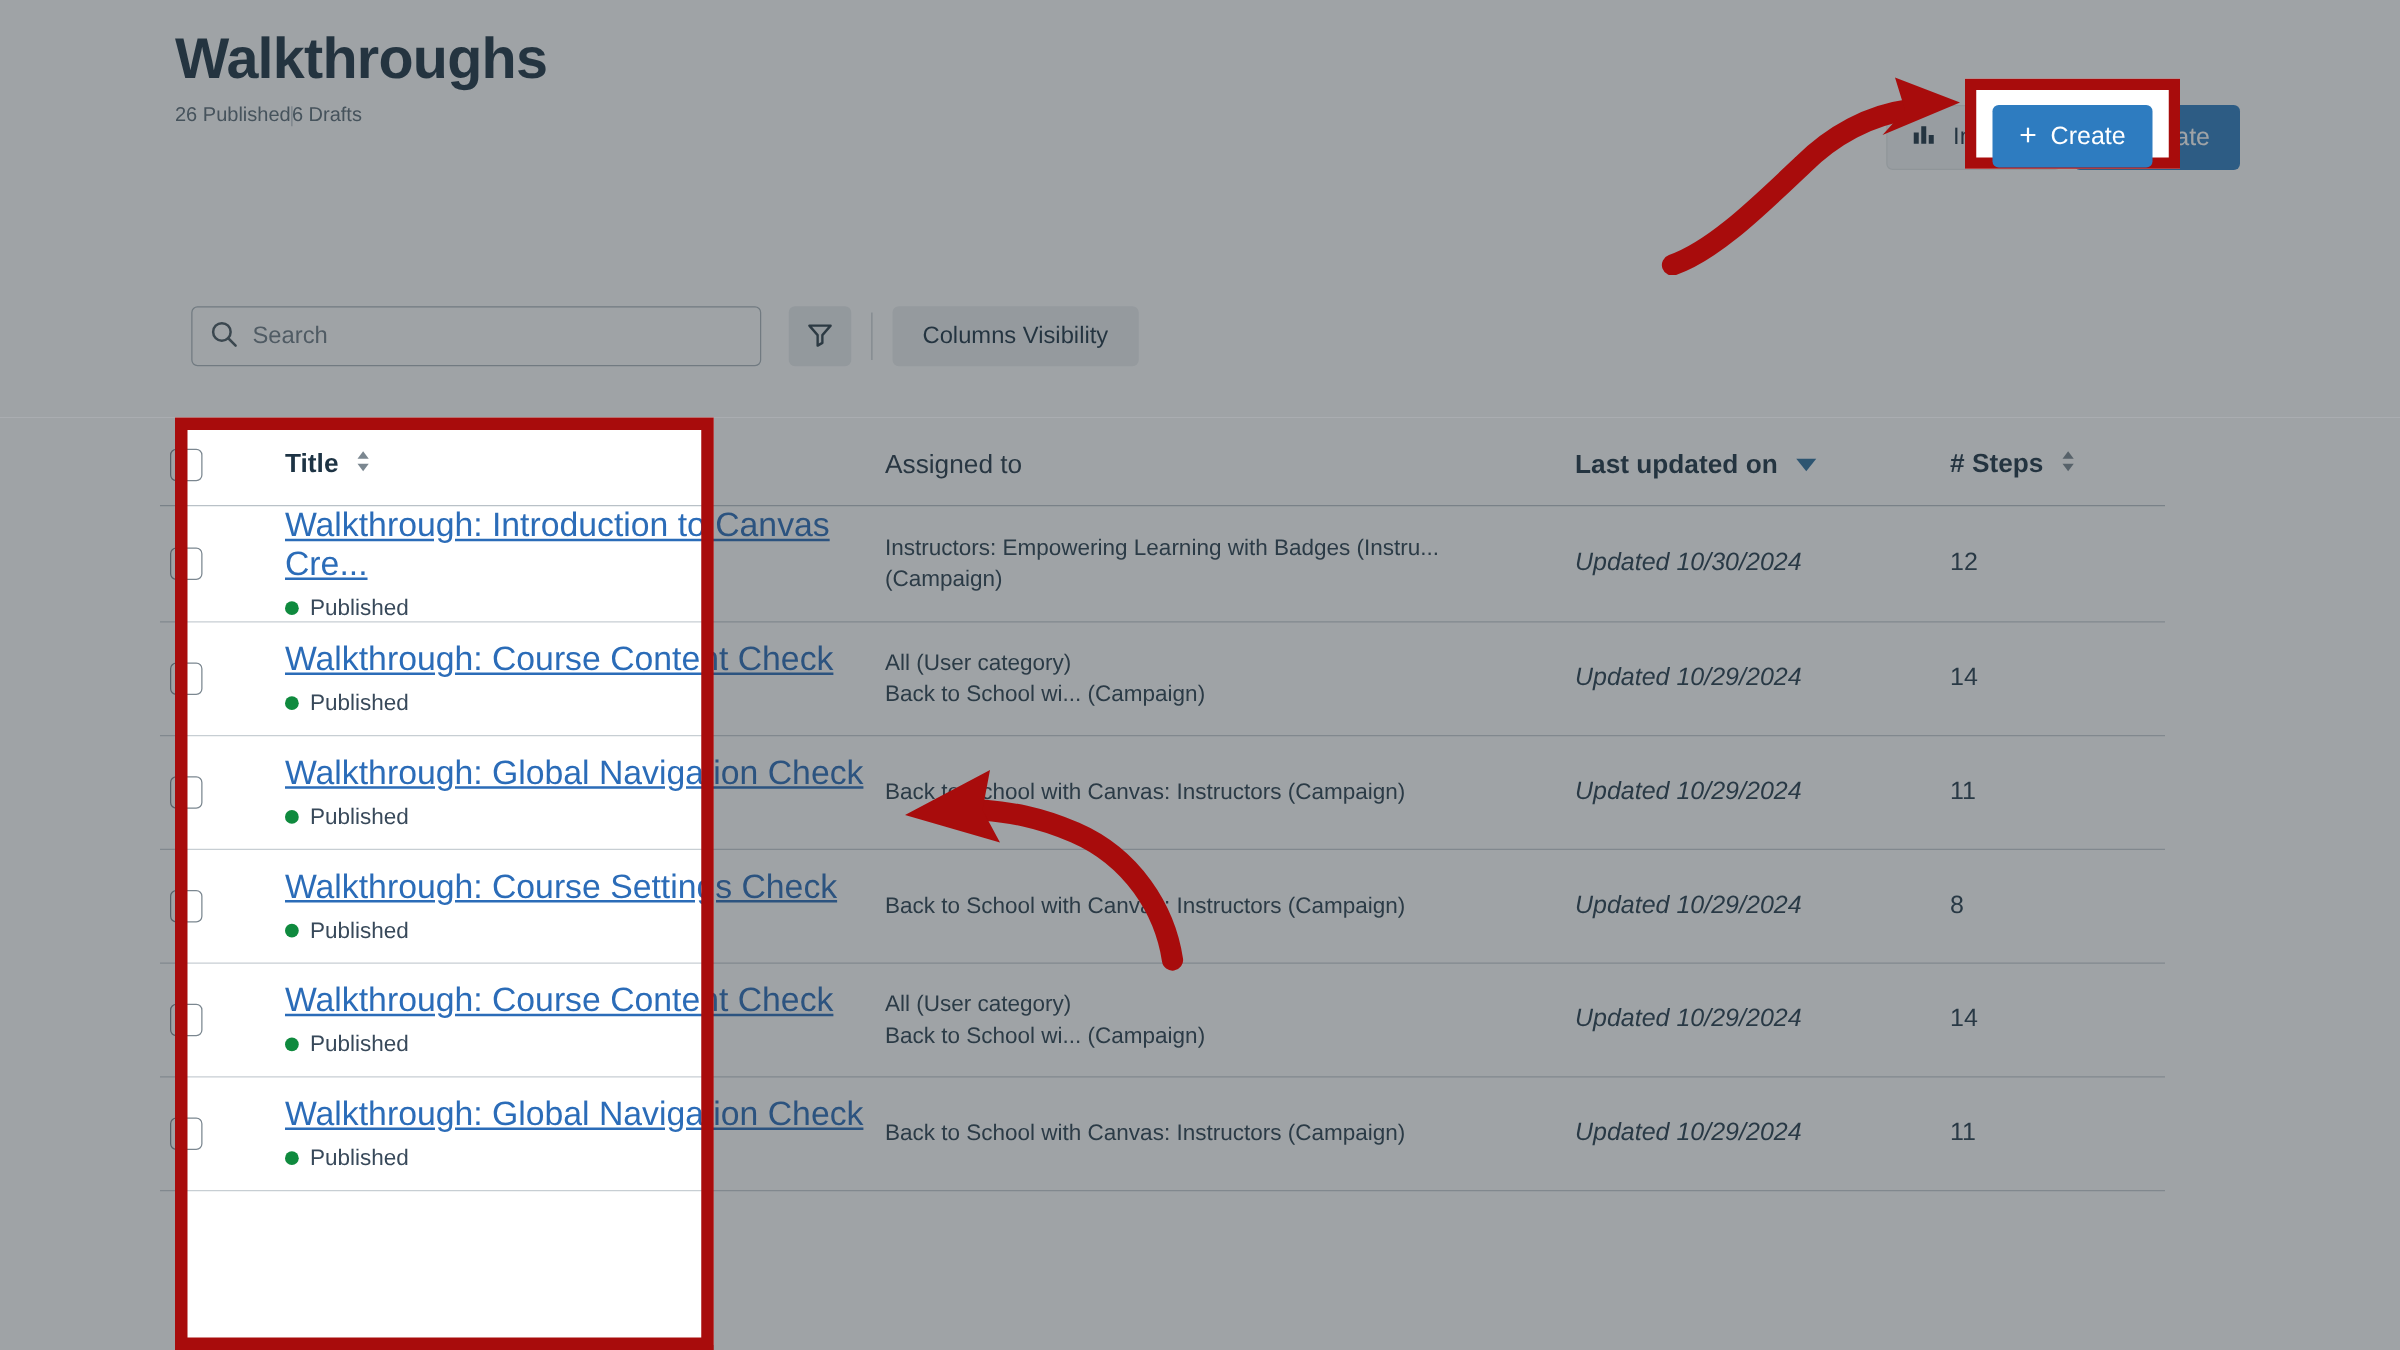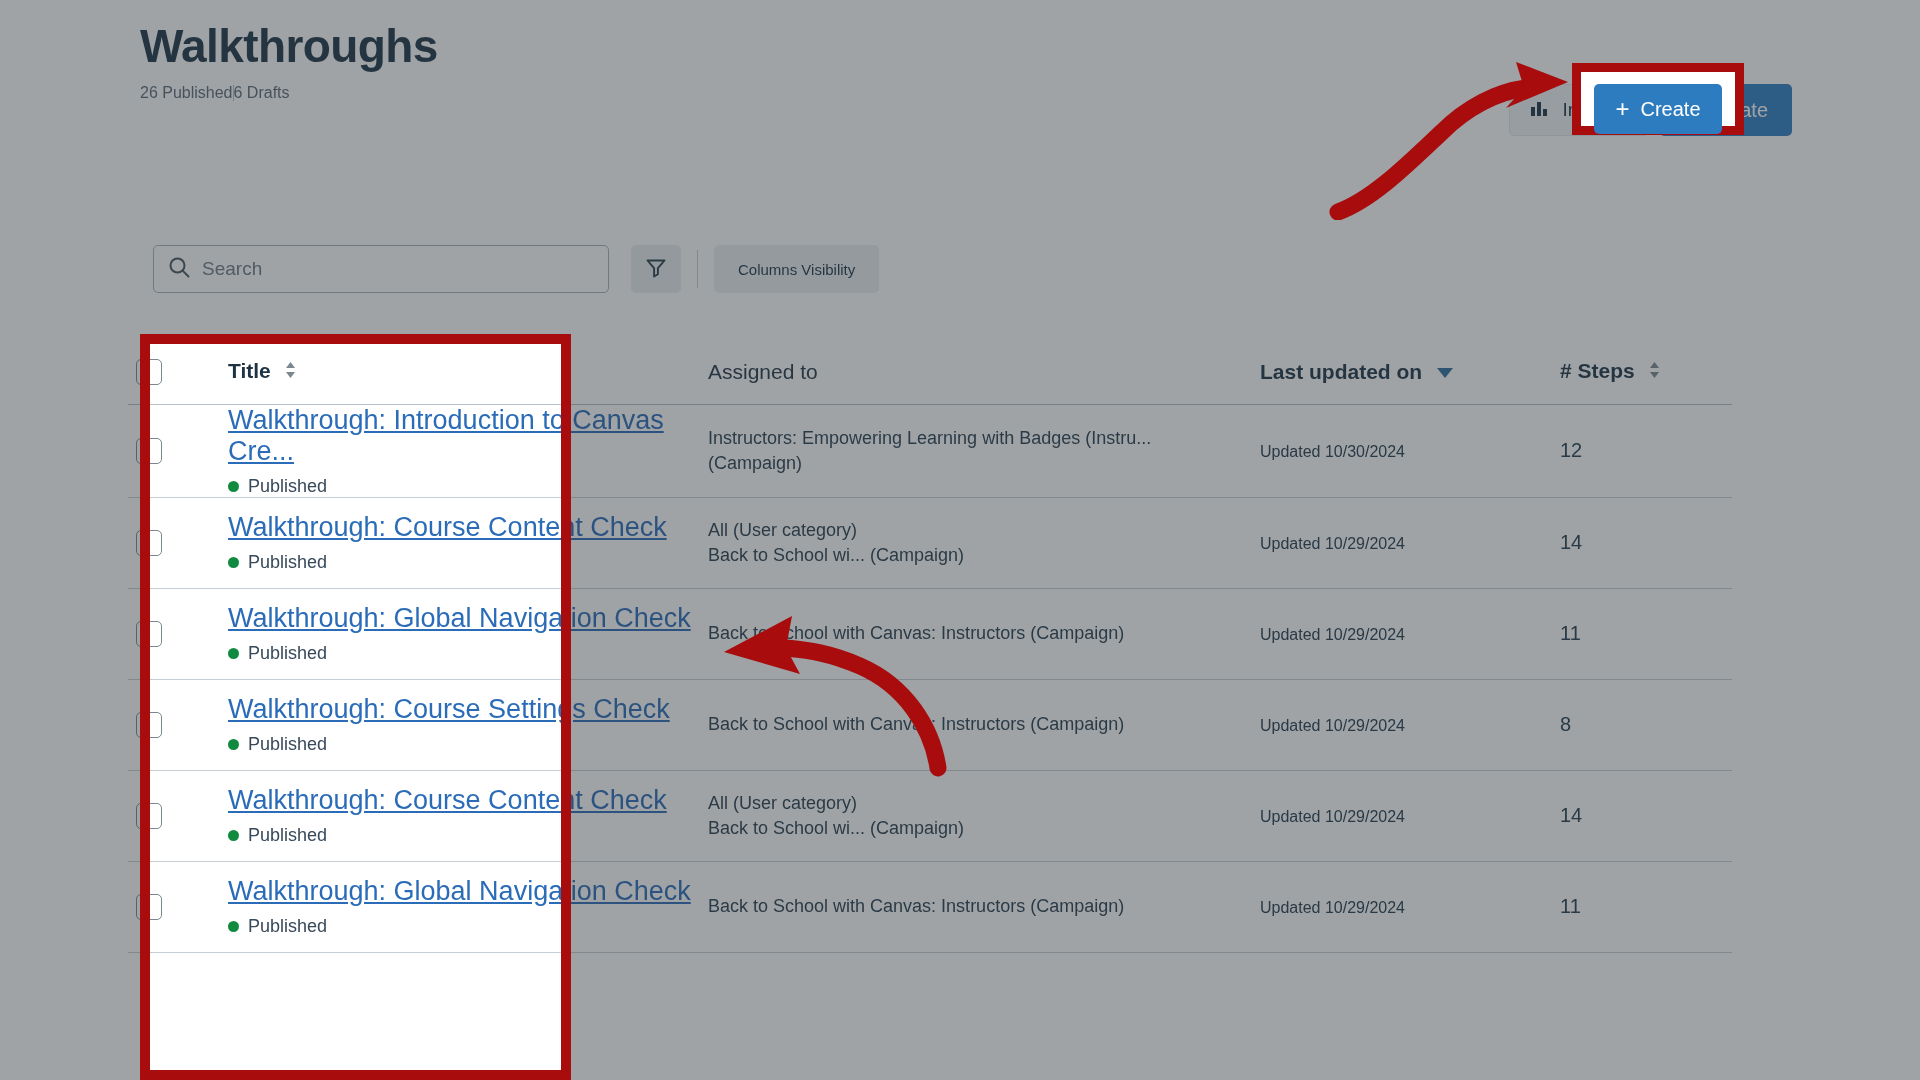--- a/index.html
+++ b/index.html
@@ -109,21 +109,21 @@
     cursor: pointer;
   }
   .vsep {
     margin: 0 16px;
     width: 1px; height: 38px; background: #c6cdd2;
   }
   .btn-columns {
     height: 48px; padding: 0 24px;
     background: #eceff1;
     border: none; border-radius: 5px;
-    font-size: 15px; color: #1d3344;
+    font-size: 19px; color: #1d3344;
     font-family: "Liberation Sans", sans-serif;
     cursor: pointer;
   }
 
   
   .table-wrap {
     position: absolute;
     left: 128px; top: 340px;
     width: 1604px;
   }
@@ -177,21 +177,21 @@
   .status-line {
     margin-top: 9px;
     display: flex; align-items: center; gap: 9px;
     font-size: 18px; color: #38495a;
   }
   .dot {
     width: 11px; height: 11px; border-radius: 50%;
     background: #0f8a3e; display: inline-block;
   }
   .assigned-cell { line-height: 1.35; font-size: 18px; color: #2a3f4f; }
-  .updated-cell { font-size: 16px; color: #253c4d; }
+  .updated-cell { font-size: 20px; color: #253c4d; font-style: italic; }
   .steps-cell { font-size: 20px; color: #253c4d; }
 
   
   #dim {
     position: absolute; inset: 0;
     pointer-events: none;
   }
   #dim .shade { position: absolute; background: rgba(46,54,60,0.46); }
 
   

